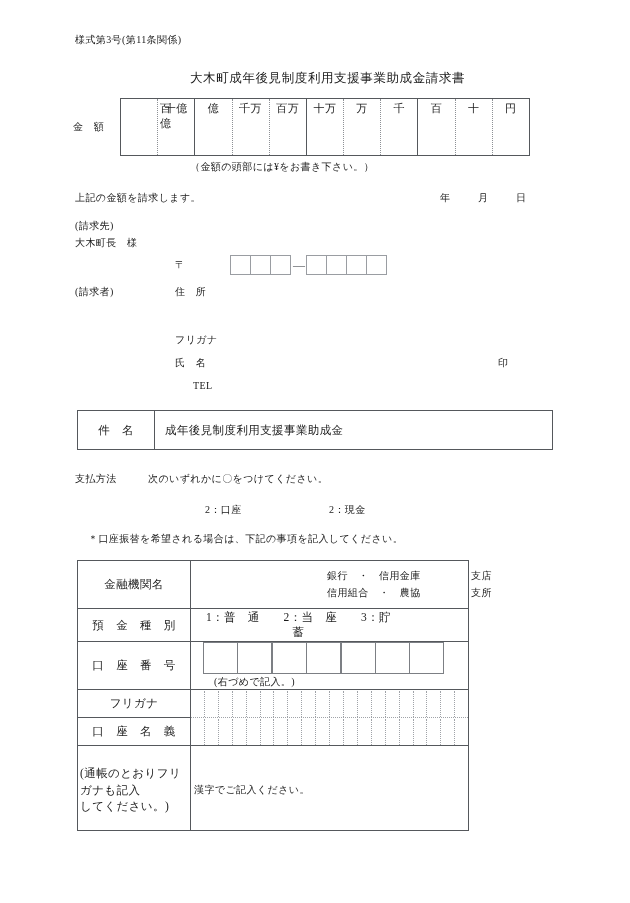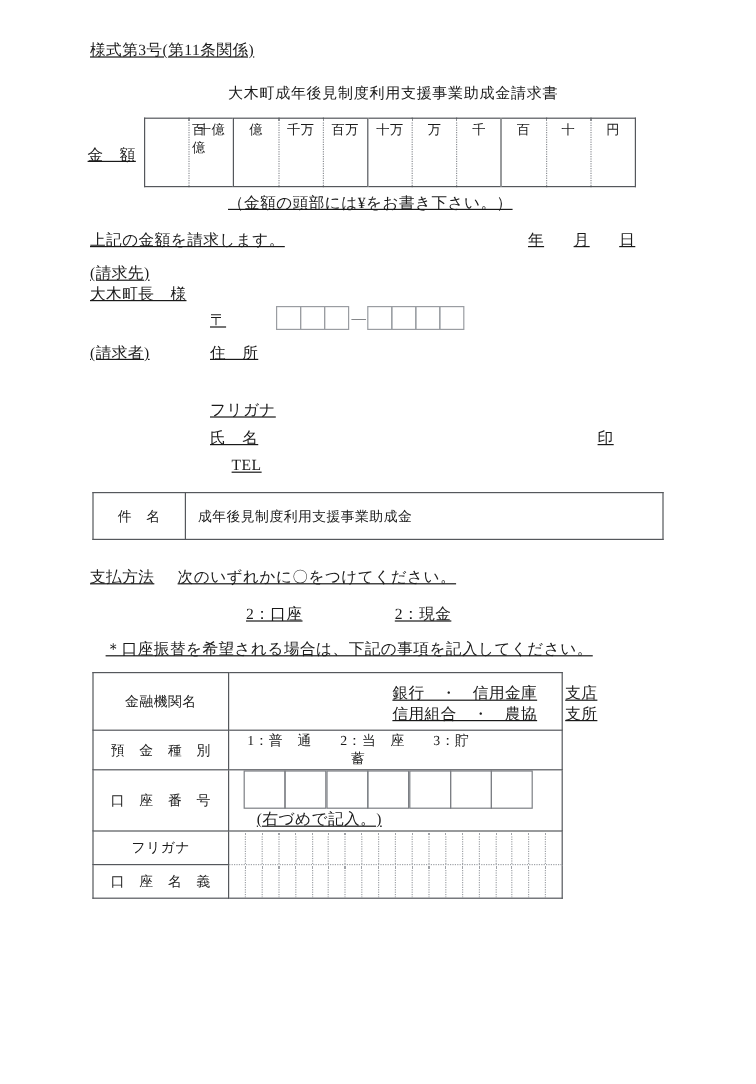--- a/index.html
+++ b/index.html
@@ -15,25 +15,24 @@
     position: relative;
     width: 630px;
     height: 903px;
     background: #ffffff;
     overflow: hidden;
   }
   .abs { position: absolute; }
 
   
   .t {
-    font-size: 13px;
+    font-size: 10px;
     line-height: 1.4;
     white-space: pre;
     letter-spacing: 0.4px;
-    text-decoration: underline;
   }
   .t-title {
     font-size: 12.5px;
     letter-spacing: .6px;
     white-space: pre;
   }
 
   
   .amount-wrap {
     left: 120px;
@@ -293,17 +292,24 @@
             <div class="gridcell" style="flex:1"></div>
             <div class="gridcell" style="flex:1"></div>
             <div class="gridcell" style="flex:1"></div>
             <div class="gridcell" style="flex:1"></div>
             <div class="gridcell" style="flex:1"></div>
             <div class="gridcell" style="flex:1"></div>
           </div>
         </td>
       </tr>
 
+      <tr style="height:85px;">
+        <td class="vtop small-note" style="text-align:left; padding:4px 2px 0 2px; white-space:pre-line;">(通帳のとおりフリガナも記入
+してください。)</td>
+        <td class="vtop" style="padding:4px 0 0 3px;">
+          <span class="t">漢字でご記入ください。</span>
+        </td>
+      </tr>
     </tbody>
       </table>
   </div>
 
 </div>
 
 </body></html>

